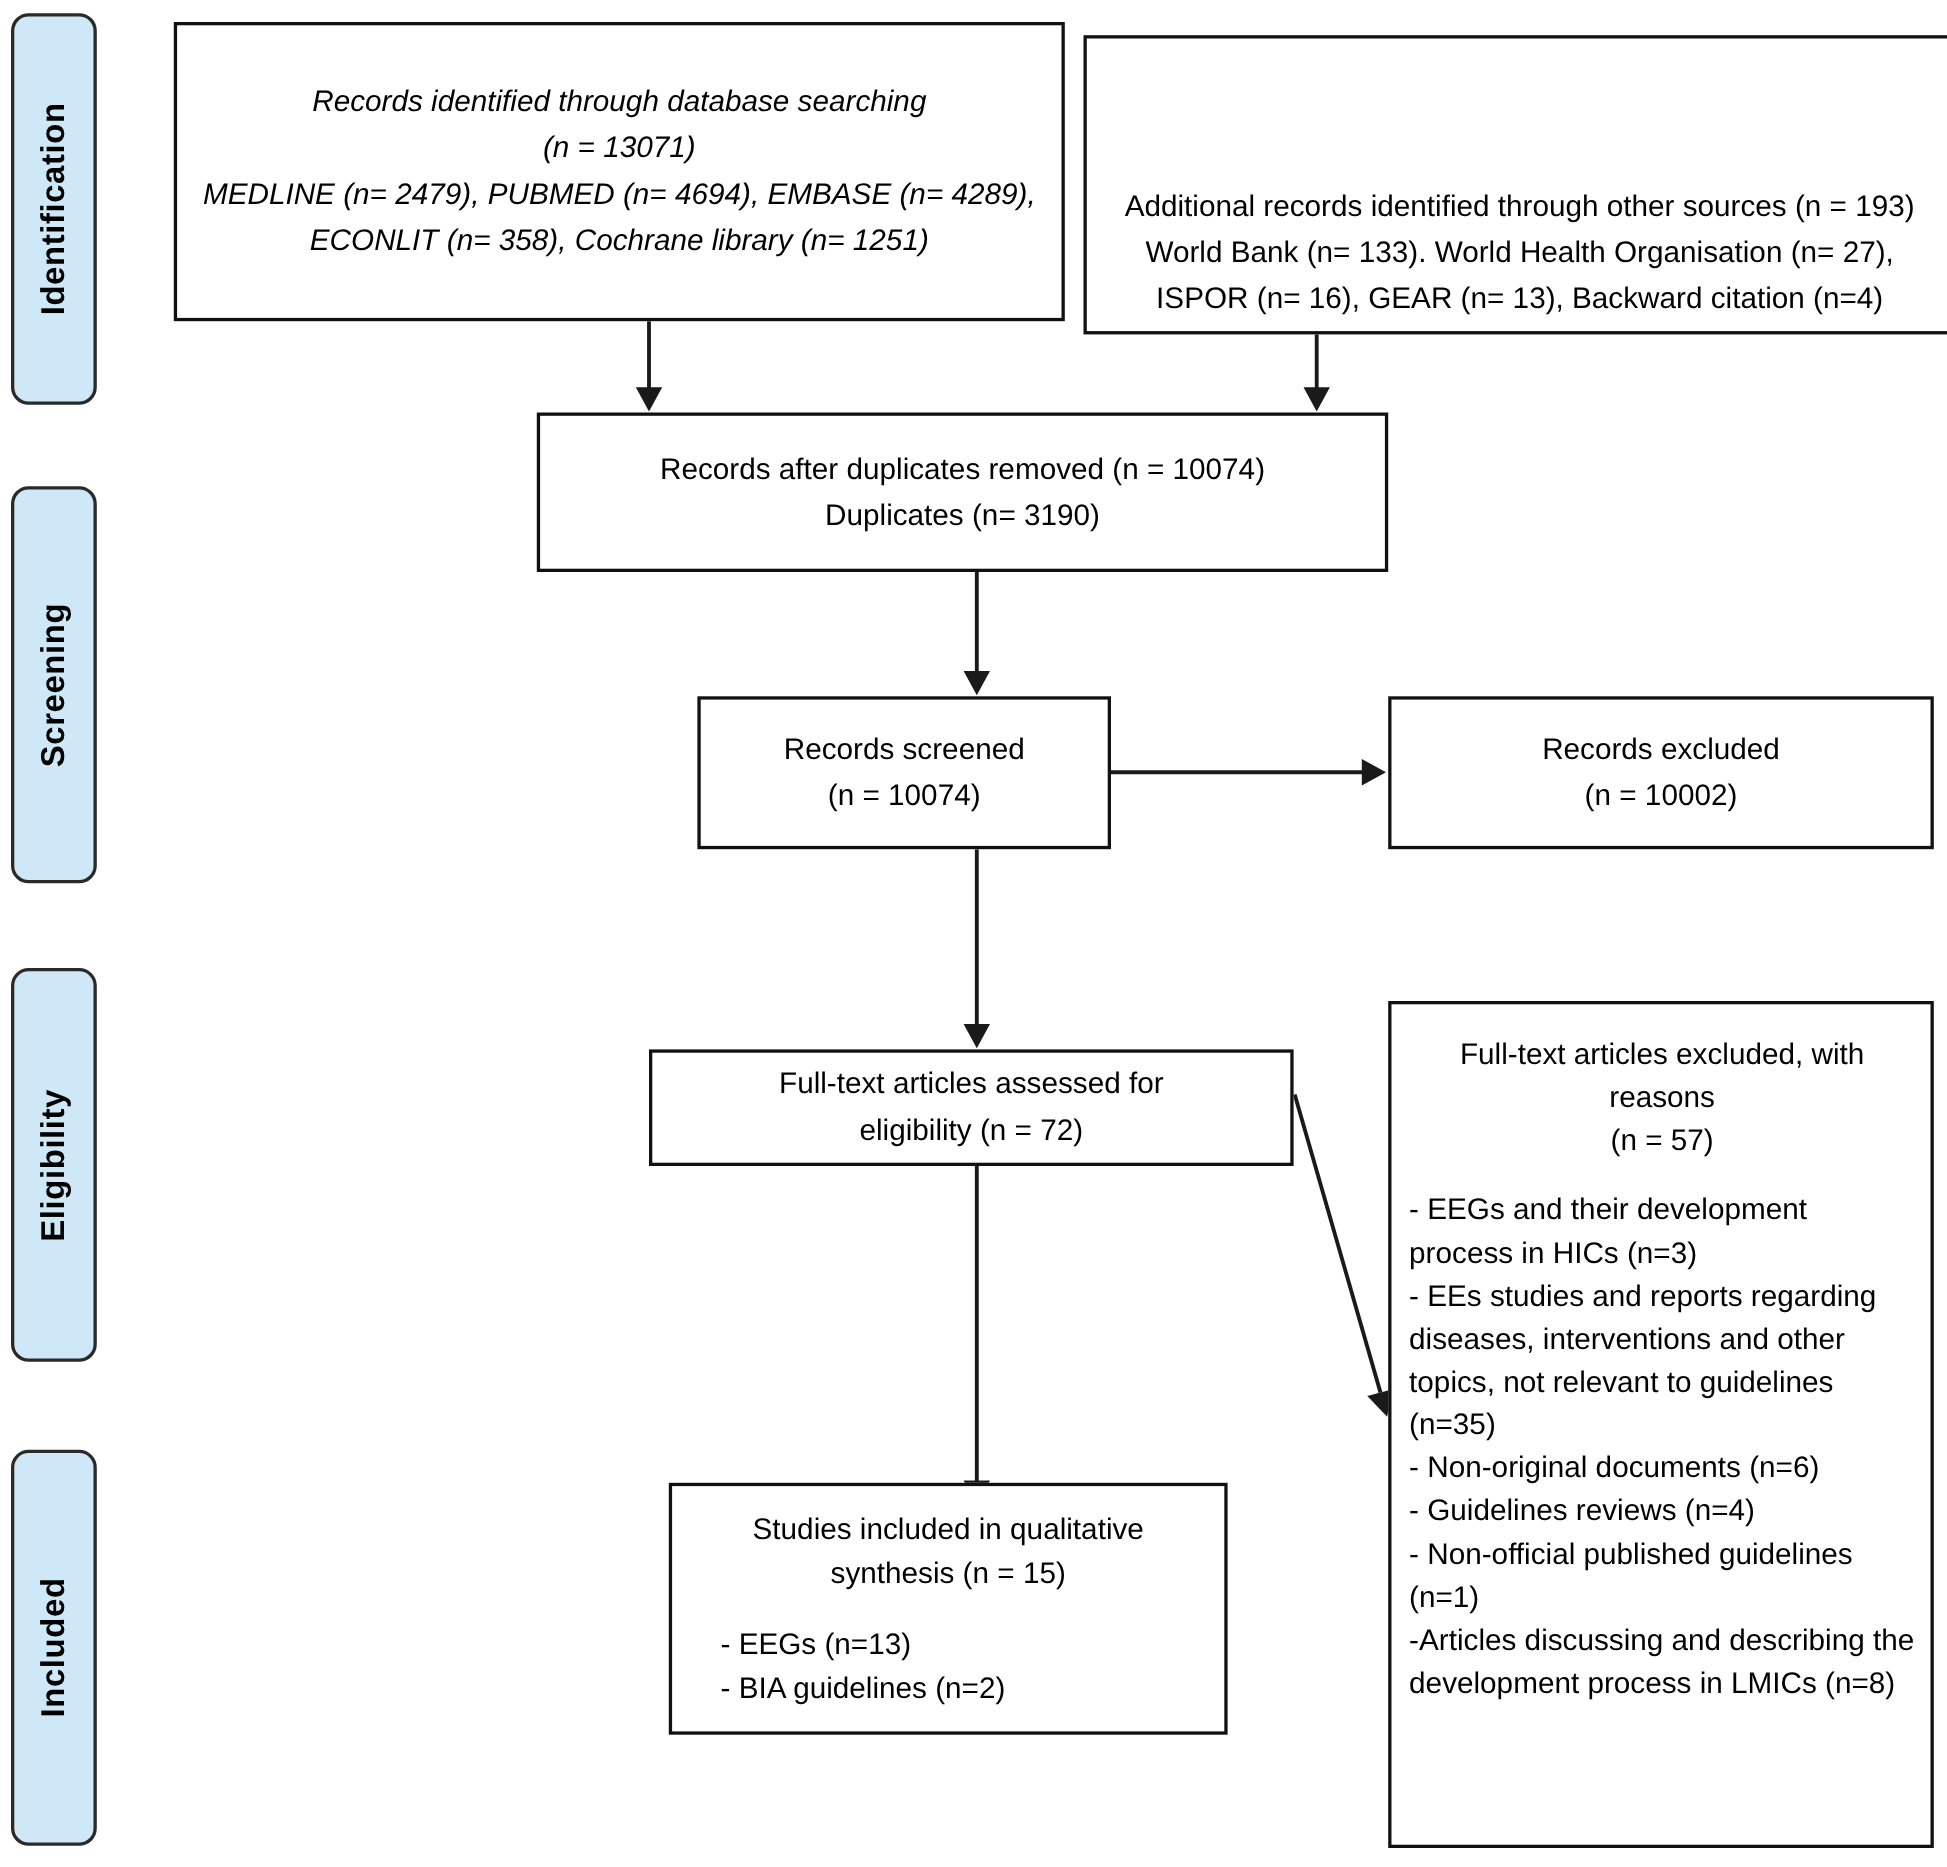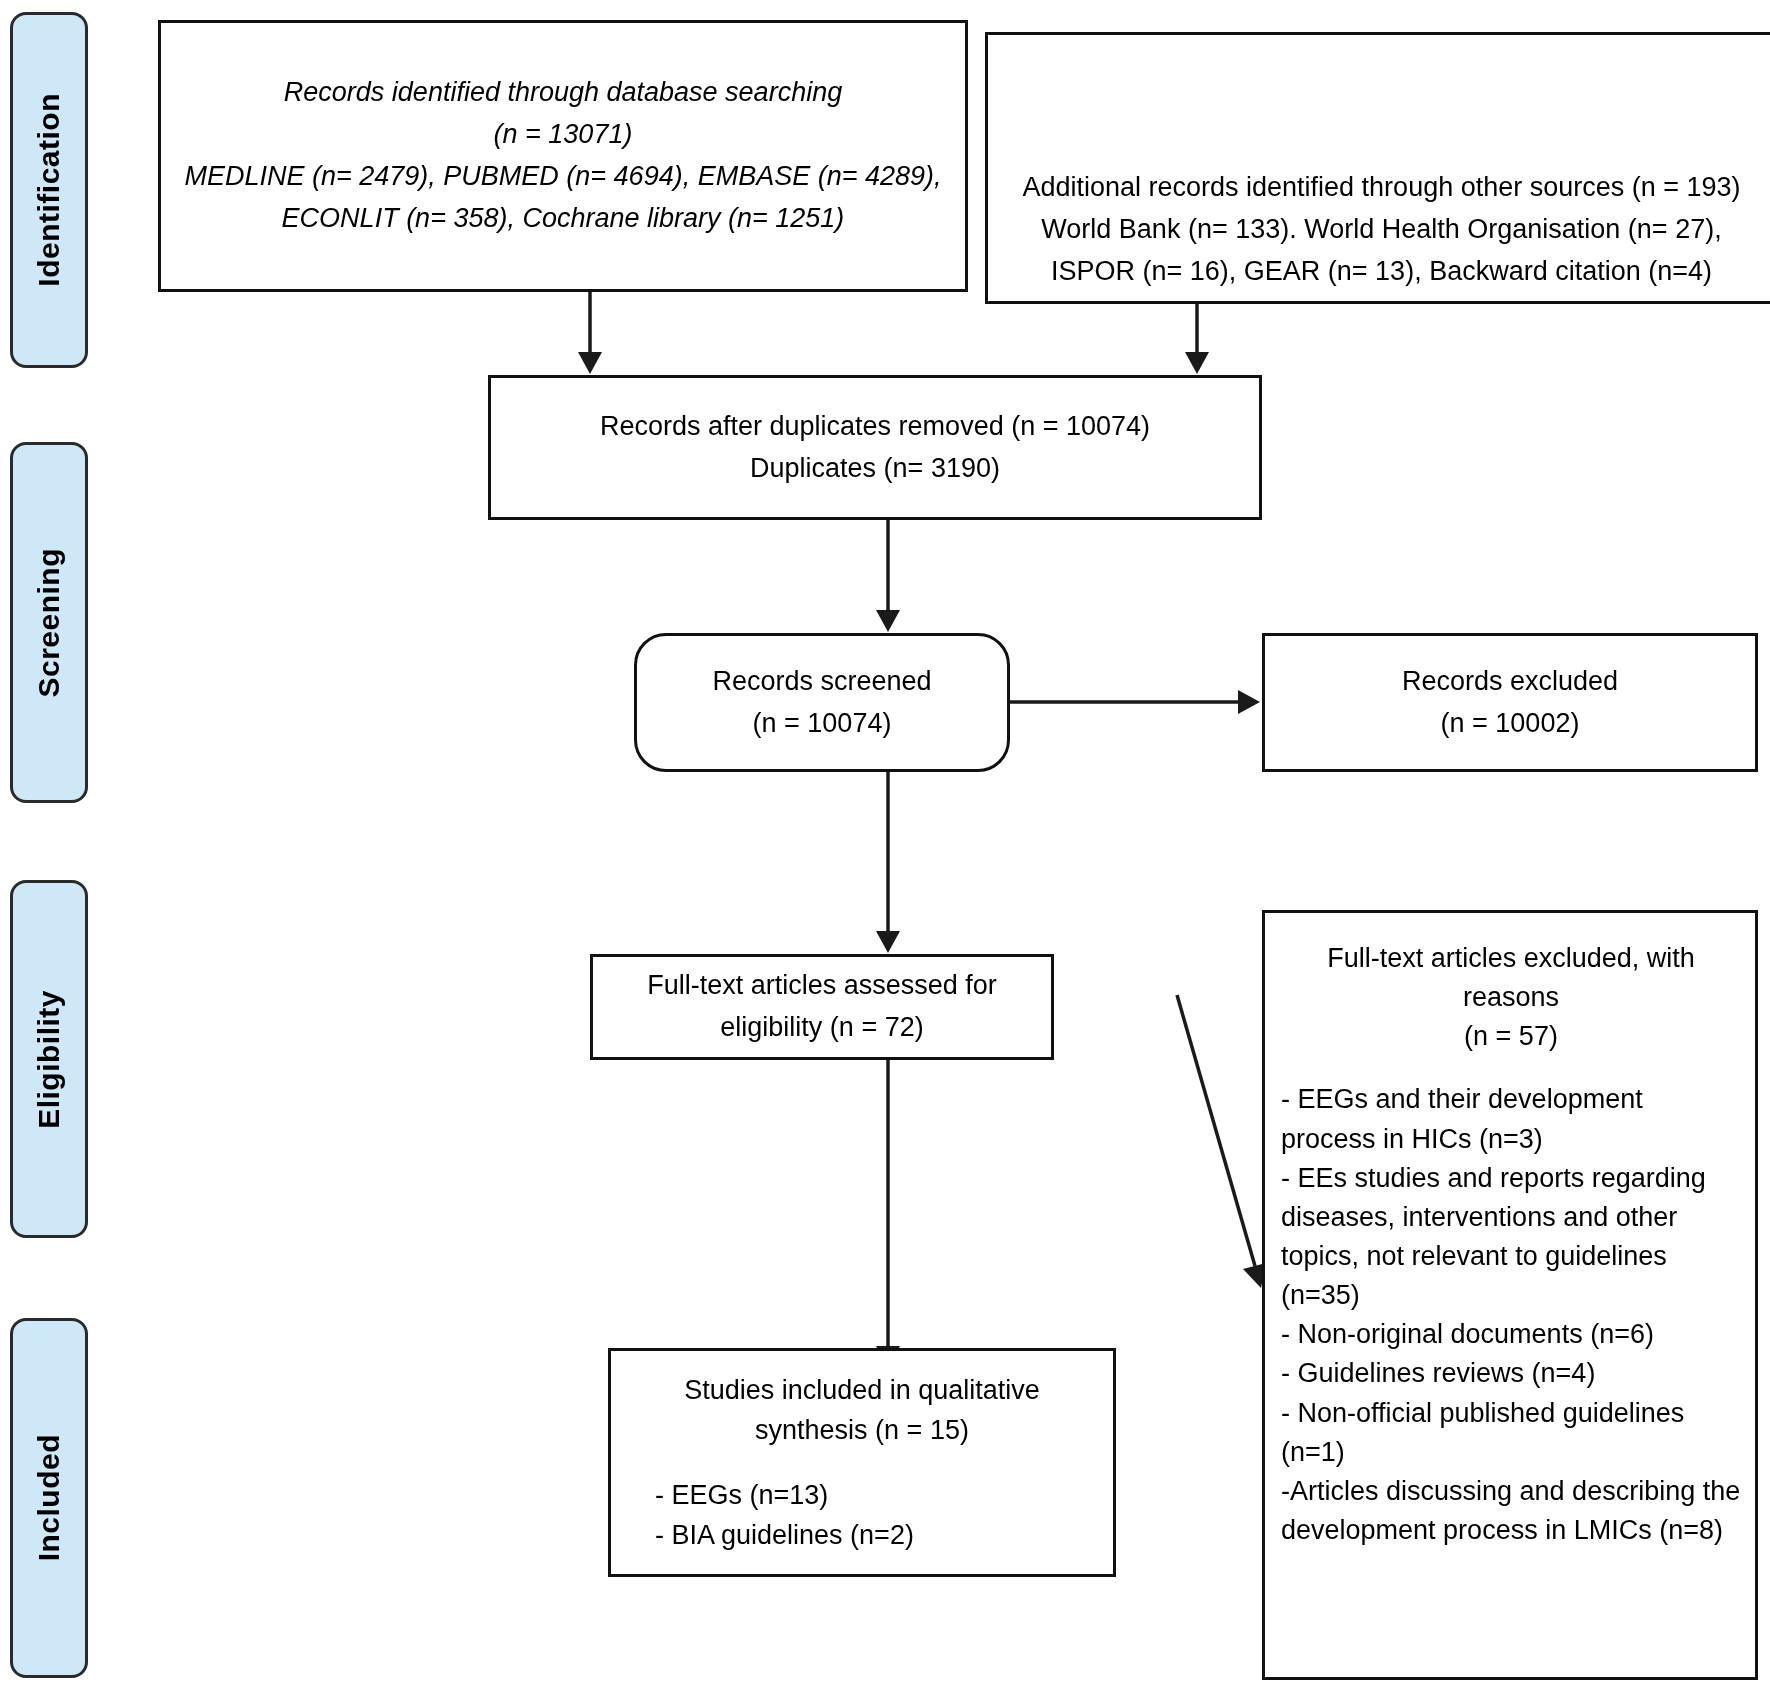--- a/index.html
+++ b/index.html
@@ -47,23 +47,23 @@
     flex-direction: column;
     justify-content: center;
     font-size: 27px;
     line-height: 1.55;
     text-align: center;
     padding: 8px 18px;
   }
   #box-identified    { left: 158px;  top: 20px;   width: 810px; height: 272px; font-style: italic; }
   #box-additional    { left: 985px;  top: 32px;   width: 793px; height: 272px; justify-content: flex-end; }
   #box-deduplicated  { left: 488px;  top: 375px;  width: 774px; height: 145px; }
-  #box-screened      { left: 634px;  top: 633px;  width: 376px; height: 139px; border-radius: 32px; }
+  #box-screened      { left: 634px;  top: 633px;  width: 376px; height: 139px; }
   #box-excluded      { left: 1262px; top: 633px;  width: 496px; height: 139px; }
-  #box-assessed      { left: 590px;  top: 954px;  width: 464px; height: 106px; padding: 4px 14px; }
+  #box-assessed      { left: 590px;  top: 954px;  width: 586px; height: 106px; padding: 4px 14px; }
   #box-ft-excluded   {
     left: 1262px; top: 910px; width: 496px; height: 770px;
     justify-content: flex-start;
     padding: 26px 14px 10px 16px;
     line-height: 1.45;
   }
   #box-included      { left: 608px;  top: 1348px; width: 508px; height: 229px; line-height: 1.5; }
   .list { text-align: left; margin-top: 24px; }
   #box-included .list { padding-left: 26px; }
   .line, .list div { margin: 0; }

